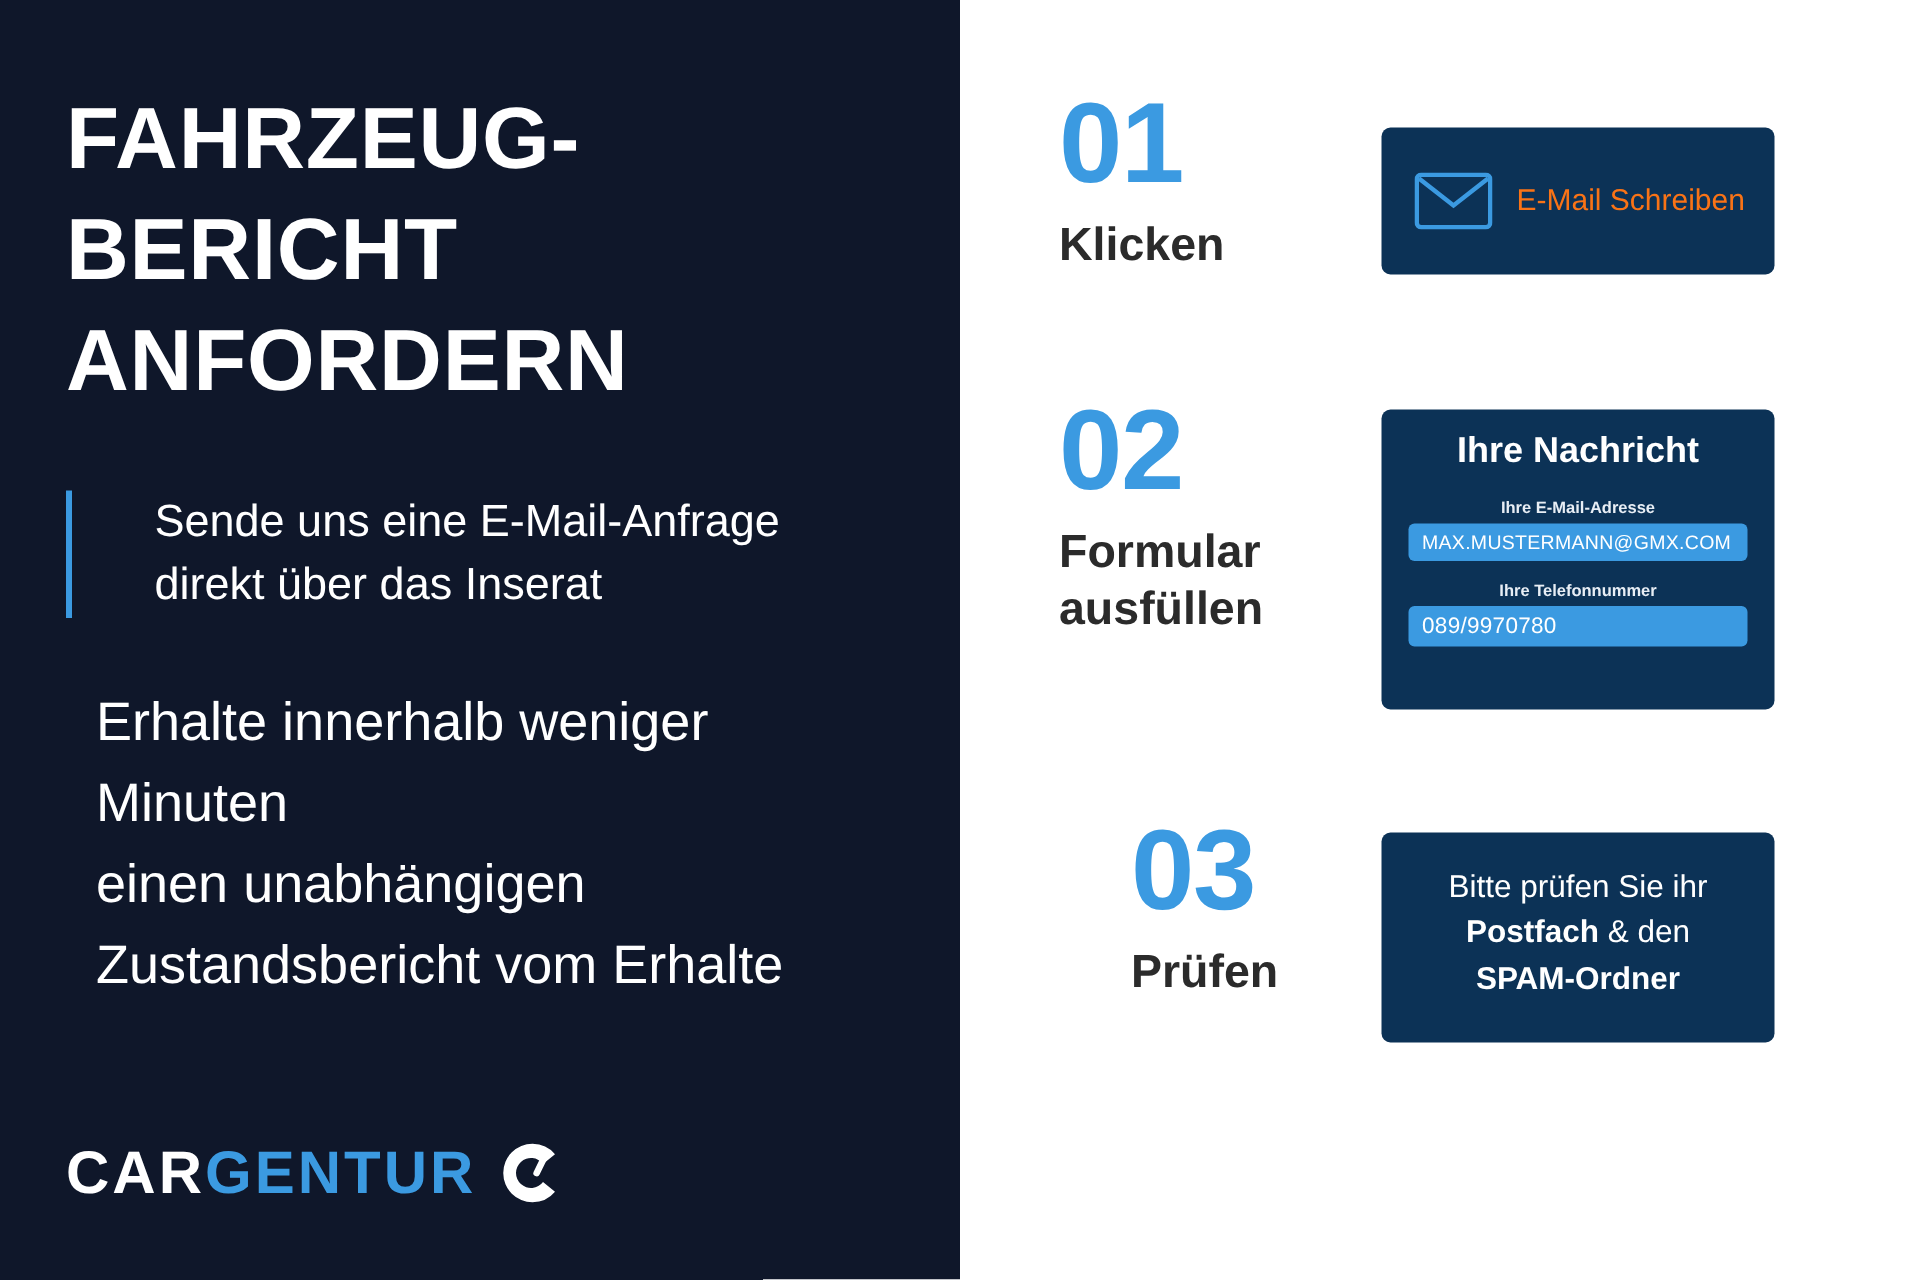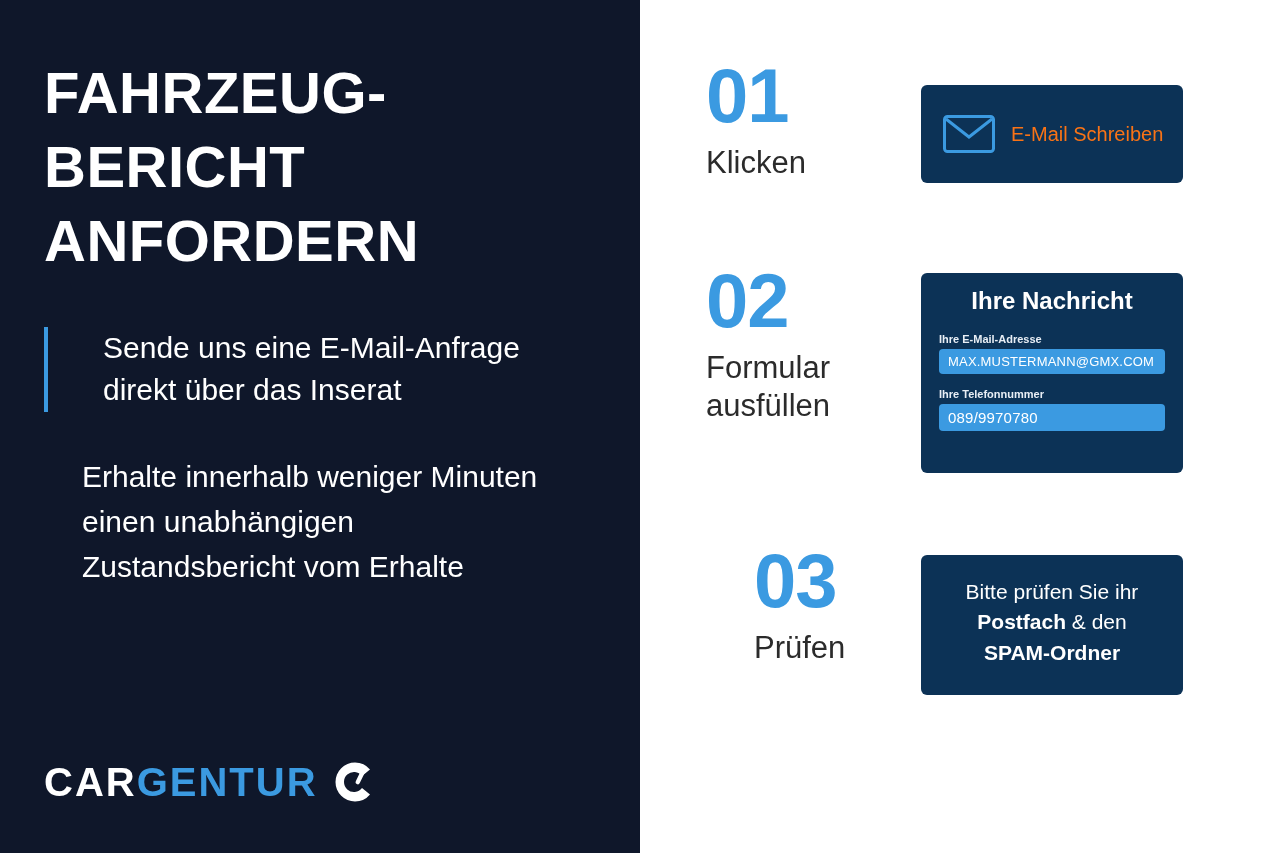--- a/index.html
+++ b/index.html
@@ -59,25 +59,25 @@
     font-size: 30px;
     line-height: 1.42;
     font-weight: 400;
   }
   .quote-text .line {
     display: block;
   }
 
   .body-text {
     color: #ffffff;
-    font-size: 30px;
+    font-size: 36px;
     line-height: 1.5;
     font-weight: 400;
     margin-top: 42px;
-    margin-left: 38px;
+    margin-left: 20px;
   }
   .body-text .line {
     display: block;
   }
 
   .logo {
     position: absolute;
     left: 44px;
     bottom: 48px;
     display: flex;
@@ -124,21 +124,21 @@
     font-size: 76px;
     font-weight: bold;
     line-height: 0.95;
     letter-spacing: -1px;
   }
   .step-label {
     color: #2b2b2b;
     font-size: 31px;
     line-height: 1.22;
     margin-top: 12px;
-    font-weight: 400;
+    font-weight: 700;
   }
   .step-label .line { display: block; }
 
   
   .card {
     background: #0c3256;
     border-radius: 6px;
     box-sizing: border-box;
   }
   .card1 {
@@ -177,20 +177,21 @@
     font-size: 24px;
     font-weight: bold;
     text-align: center;
     margin-bottom: 18px;
   }
   .field-label {
     color: #e8eef5;
     font-size: 11px;
     font-weight: bold;
     margin-bottom: 4px;
+    text-align: center;
   }
   .field-value {
     background: #3b9ae1;
     border-radius: 4px;
     color: #ffffff;
     font-size: 13px;
     font-weight: normal;
     padding: 5px 9px;
     margin-bottom: 14px;
     letter-spacing: 0.2px;

